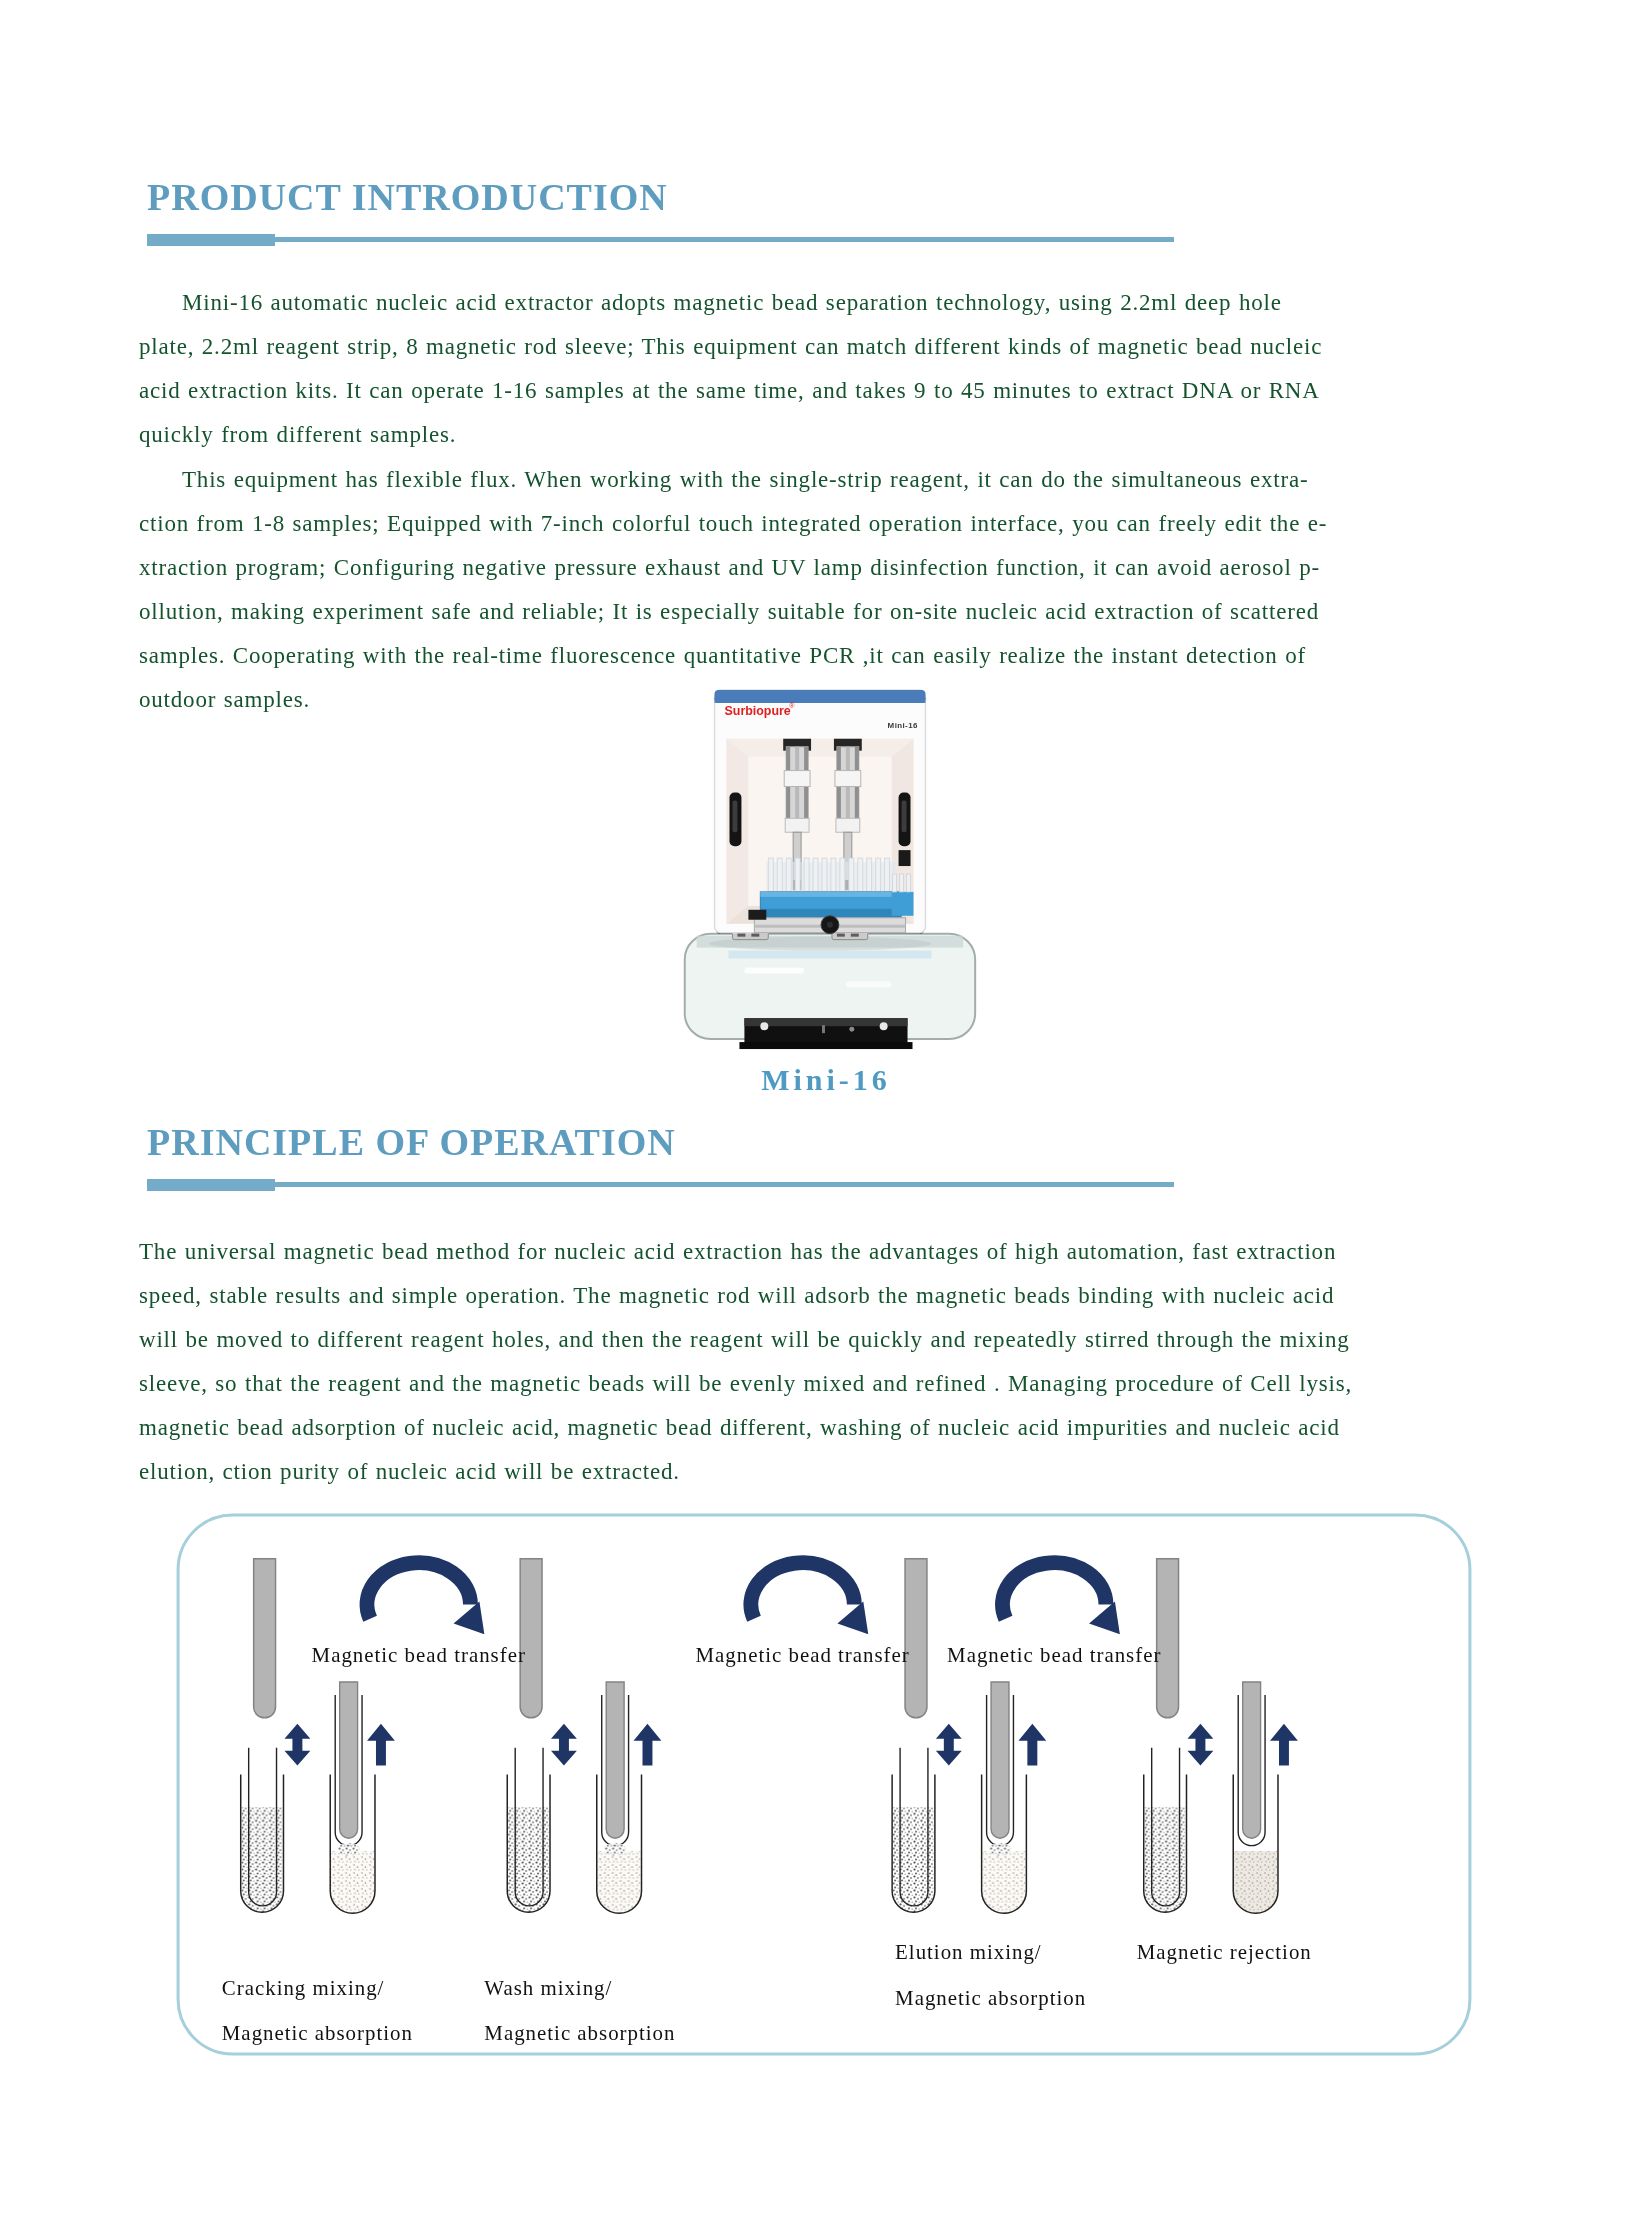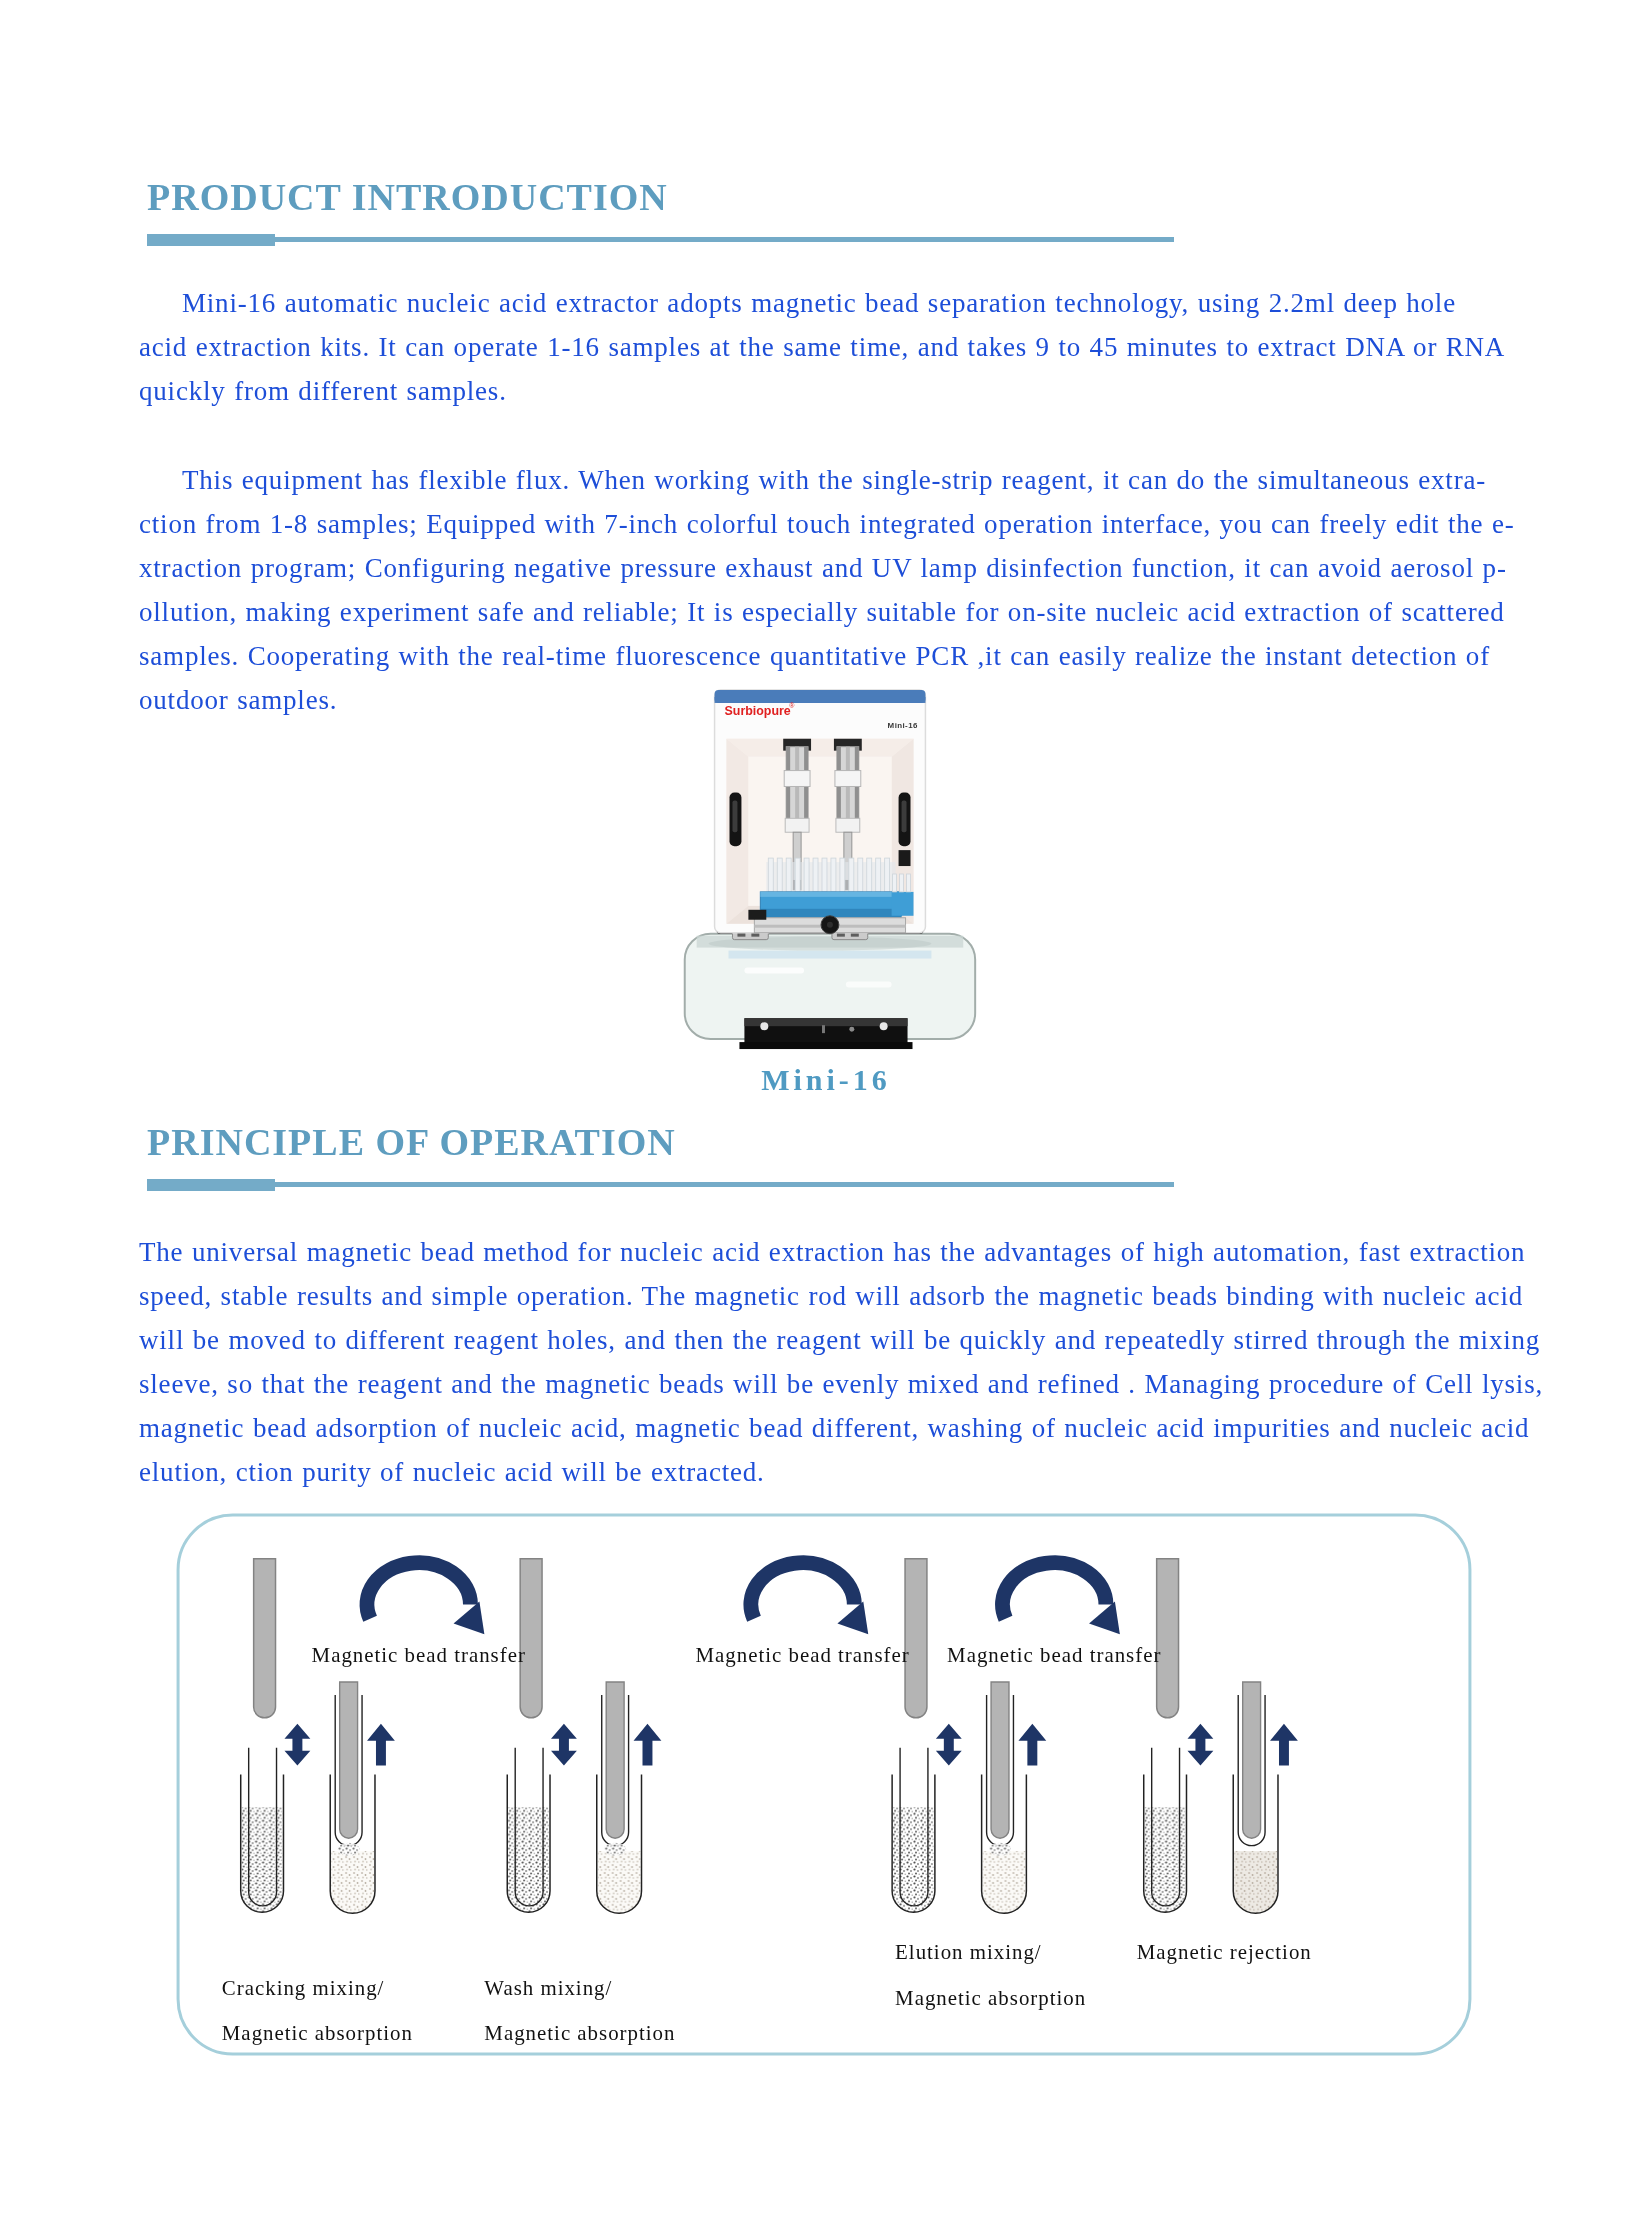--- a/index.html
+++ b/index.html
@@ -7,21 +7,21 @@
     position:relative;width:1632px;height:2233px;background:#ffffff;overflow:hidden;
     font-family:"Liberation Serif","DejaVu Serif",serif;color:#1a1a1a;
   }
   .abs{position:absolute;}
   .sec-title{
     font-size:38px;font-weight:bold;color:#5e9dbf;letter-spacing:1px;white-space:nowrap;
   }
   .rule{height:12px;}
   .rule .thick{position:absolute;left:0;top:0;width:128px;height:12px;background:#74abc8;}
   .rule .thin{position:absolute;left:128px;right:0;top:3px;height:5px;background:#74abc8;}
-  .para{font-size:27px;line-height:44px;letter-spacing:0.8px;word-spacing:1px;color:#1d4ed8;}
+  .para{font-size:23px;line-height:44px;letter-spacing:0.8px;word-spacing:1px;color:#14532d;}
   .para .ln{white-space:nowrap;}
   .para .indent{padding-left:43px;}
   .fig-caption{
     width:384px;text-align:center;font-size:30px;font-weight:bold;color:#4f9ac2;letter-spacing:4px;
   }
   .diag-box{width:1296px;height:543px;}
   svg text{font-family:"Liberation Serif","DejaVu Serif",serif;}
   .svg-sans{font-family:"Liberation Sans","DejaVu Sans",sans-serif;}
 </style>
 </head>
@@ -30,20 +30,21 @@
 <div id="page">
 
   <div class="abs sec-title" style="left:147px;top:175px;">PRODUCT INTRODUCTION</div>
   <div class="abs rule" style="left:147px;top:234px;width:1027px;">
     <div class="thick"></div>
     <div class="thin"></div>
   </div>
 
   <div class="abs para" style="left:139px;top:281px;">
     <div class="ln indent">Mini-16 automatic nucleic acid extractor adopts magnetic bead separation technology, using 2.2ml deep hole</div>
+    <div class="ln">plate, 2.2ml reagent strip, 8 magnetic rod sleeve; This equipment can match different kinds of magnetic bead nucleic</div>
     <div class="ln">acid extraction kits. It can operate 1-16 samples at the same time, and takes 9 to 45 minutes to extract DNA or RNA</div>
     <div class="ln">quickly from different samples.</div>
   </div>
 
   <div class="abs para" style="left:139px;top:458px;">
     <div class="ln indent">This equipment has flexible flux. When working with the single-strip reagent, it can do the simultaneous extra-</div>
     <div class="ln">ction from 1-8 samples; Equipped with 7-inch colorful touch integrated operation interface, you can freely edit the e-</div>
     <div class="ln">xtraction program; Configuring negative pressure exhaust and UV lamp disinfection function, it can avoid aerosol p-</div>
     <div class="ln">ollution, making experiment safe and reliable; It is especially suitable for on-site nucleic acid extraction of scattered</div>
     <div class="ln">samples. Cooperating with the real-time fluorescence quantitative PCR ,it can easily realize the instant detection of</div>

